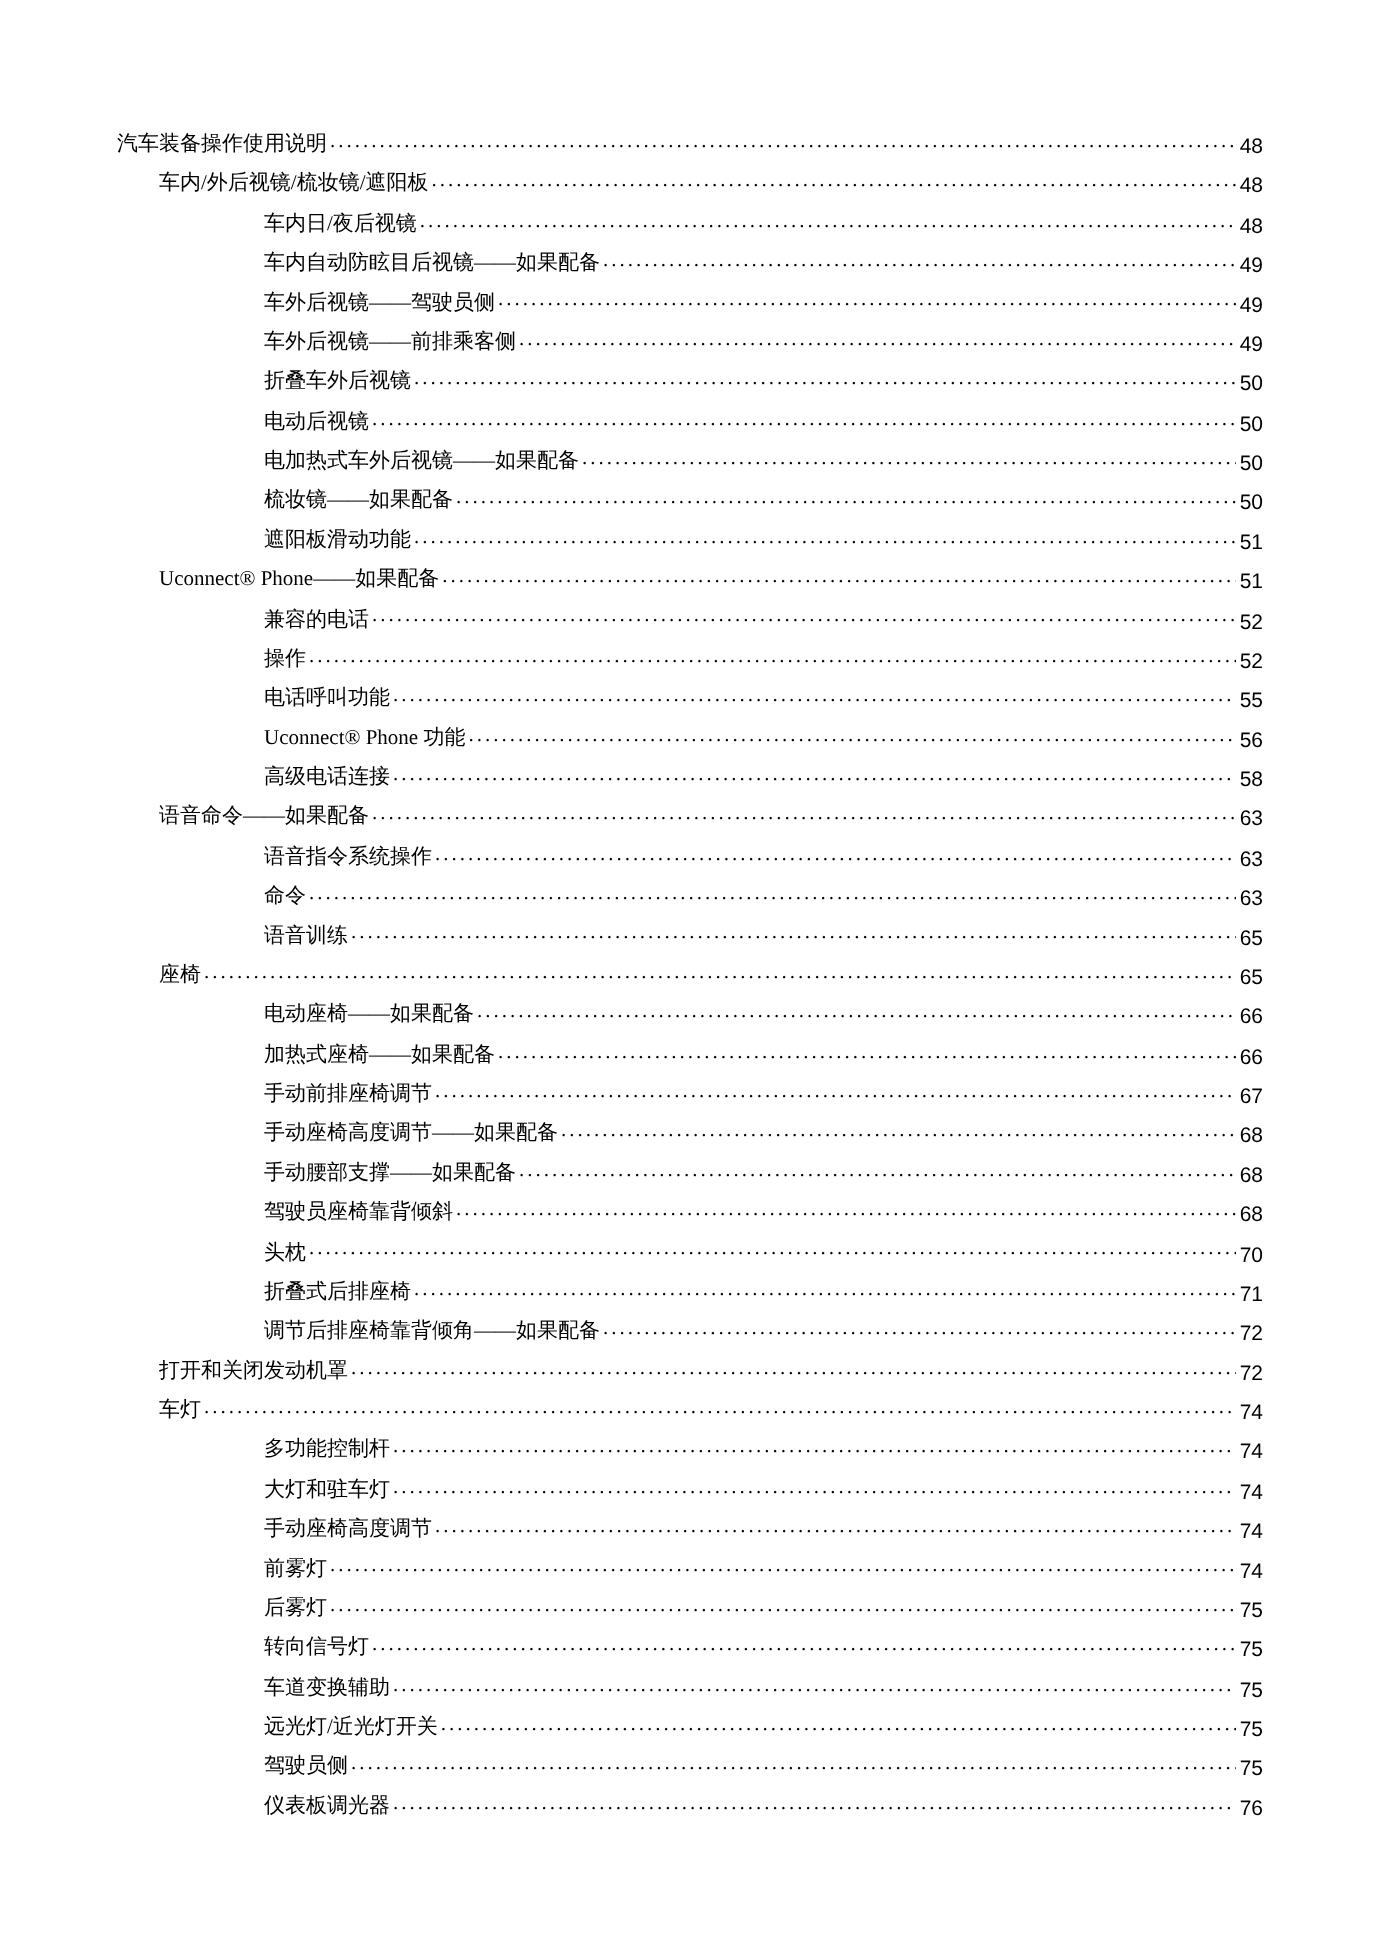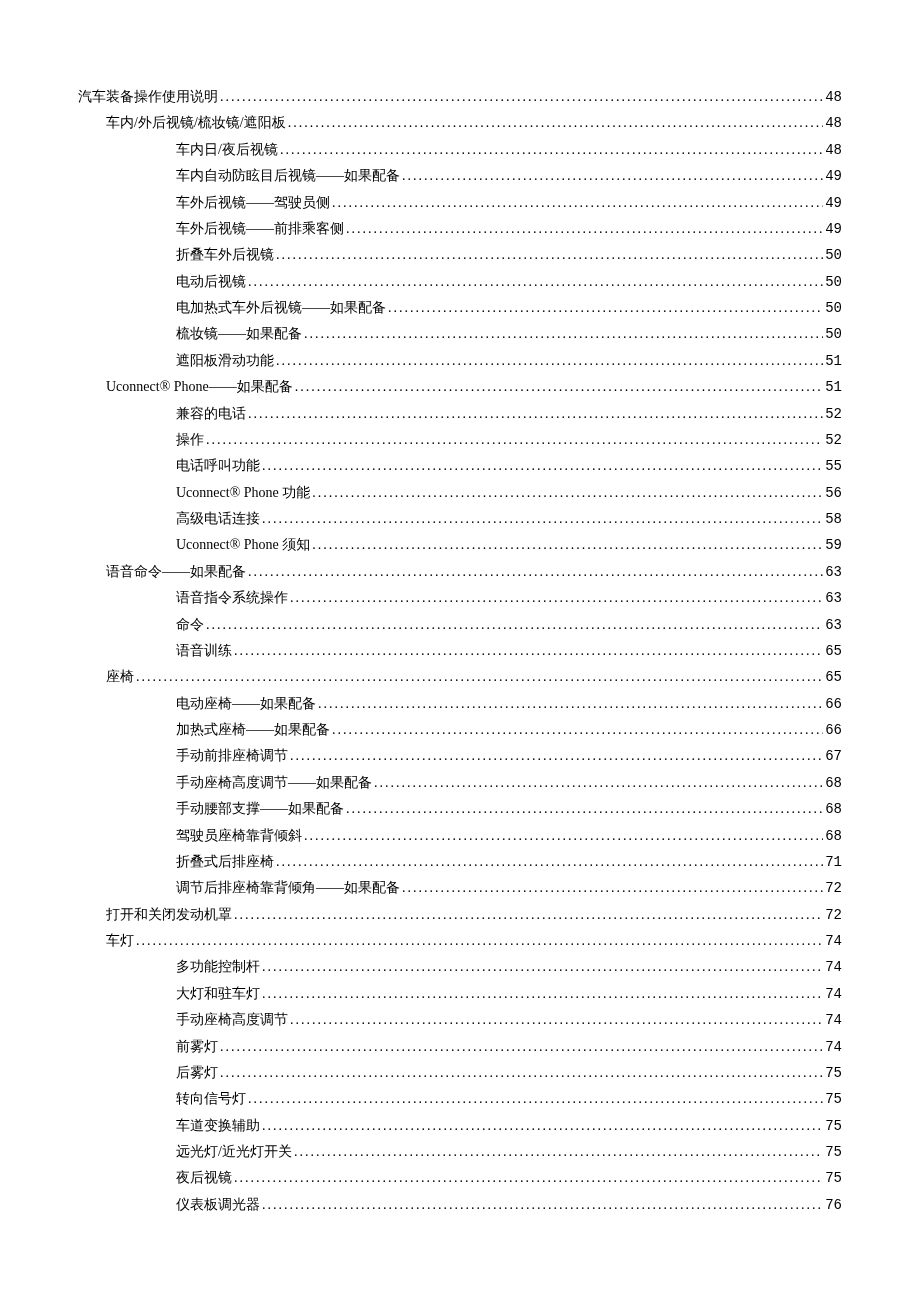--- a/index.html
+++ b/index.html
@@ -13,21 +13,21 @@
   .page {
     width: 920px;
     min-height: 1302px;
     margin: 0 auto;
     padding: 88px 78px 40px 78px;
     box-sizing: border-box;
     position: relative;
   }
   .toc-row {
     display: flex;
-    align-items: flex-end;
+    align-items: center;
     margin-bottom: 8.2px;
     line-height: 1.3;
     white-space: nowrap;
   }
   .toc-row.l0 { margin-left: 0; }
   .toc-row.l1 { margin-left: 28px; }
   .toc-row.l2 { margin-left: 98px; }
   .toc-title {
     flex: 0 0 auto;
   }
@@ -43,21 +43,21 @@
     position: absolute;
     left: 0;
     right: 0;
     bottom: 0;
     white-space: nowrap;
     letter-spacing: 2px;
     color: #000;
   }
   .toc-page {
     flex: 0 0 auto;
-    font-family: Liberation Mono, monospace;
+    font-family: Liberation Sans, sans-serif;
   }
 </style>
 </head>
 <body>
 
 <div class="page">
   <div id="toc-container">
       <div class="toc-row l0">
         <span class="toc-title">汽车装备操作使用说明</span>
         <span class="toc-dots"></span>
@@ -136,25 +136,20 @@
       <div class="toc-row l2">
         <span class="toc-title">Uconnect® Phone 功能</span>
         <span class="toc-dots"></span>
         <span class="toc-page">56</span>
       </div>
       <div class="toc-row l2">
         <span class="toc-title">高级电话连接</span>
         <span class="toc-dots"></span>
         <span class="toc-page">58</span>
       </div>
-      <div class="toc-row l2">
-        <span class="toc-title">Uconnect® Phone 须知</span>
-        <span class="toc-dots"></span>
-        <span class="toc-page">59</span>
-      </div>
       <div class="toc-row l1">
         <span class="toc-title">语音命令——如果配备</span>
         <span class="toc-dots"></span>
         <span class="toc-page">63</span>
       </div>
       <div class="toc-row l2">
         <span class="toc-title">语音指令系统操作</span>
         <span class="toc-dots"></span>
         <span class="toc-page">63</span>
       </div>
@@ -197,20 +192,25 @@
         <span class="toc-title">手动腰部支撑——如果配备</span>
         <span class="toc-dots"></span>
         <span class="toc-page">68</span>
       </div>
       <div class="toc-row l2">
         <span class="toc-title">驾驶员座椅靠背倾斜</span>
         <span class="toc-dots"></span>
         <span class="toc-page">68</span>
       </div>
       <div class="toc-row l2">
+        <span class="toc-title">头枕</span>
+        <span class="toc-dots"></span>
+        <span class="toc-page">70</span>
+      </div>
+      <div class="toc-row l2">
         <span class="toc-title">折叠式后排座椅</span>
         <span class="toc-dots"></span>
         <span class="toc-page">71</span>
       </div>
       <div class="toc-row l2">
         <span class="toc-title">调节后排座椅靠背倾角——如果配备</span>
         <span class="toc-dots"></span>
         <span class="toc-page">72</span>
       </div>
       <div class="toc-row l1">
@@ -257,21 +257,21 @@
         <span class="toc-title">车道变换辅助</span>
         <span class="toc-dots"></span>
         <span class="toc-page">75</span>
       </div>
       <div class="toc-row l2">
         <span class="toc-title">远光灯/近光灯开关</span>
         <span class="toc-dots"></span>
         <span class="toc-page">75</span>
       </div>
       <div class="toc-row l2">
-        <span class="toc-title">夜后视镜</span>
+        <span class="toc-title">驾驶员侧</span>
         <span class="toc-dots"></span>
         <span class="toc-page">75</span>
       </div>
       <div class="toc-row l2">
         <span class="toc-title">仪表板调光器</span>
         <span class="toc-dots"></span>
         <span class="toc-page">76</span>
       </div>
     </div>
 

